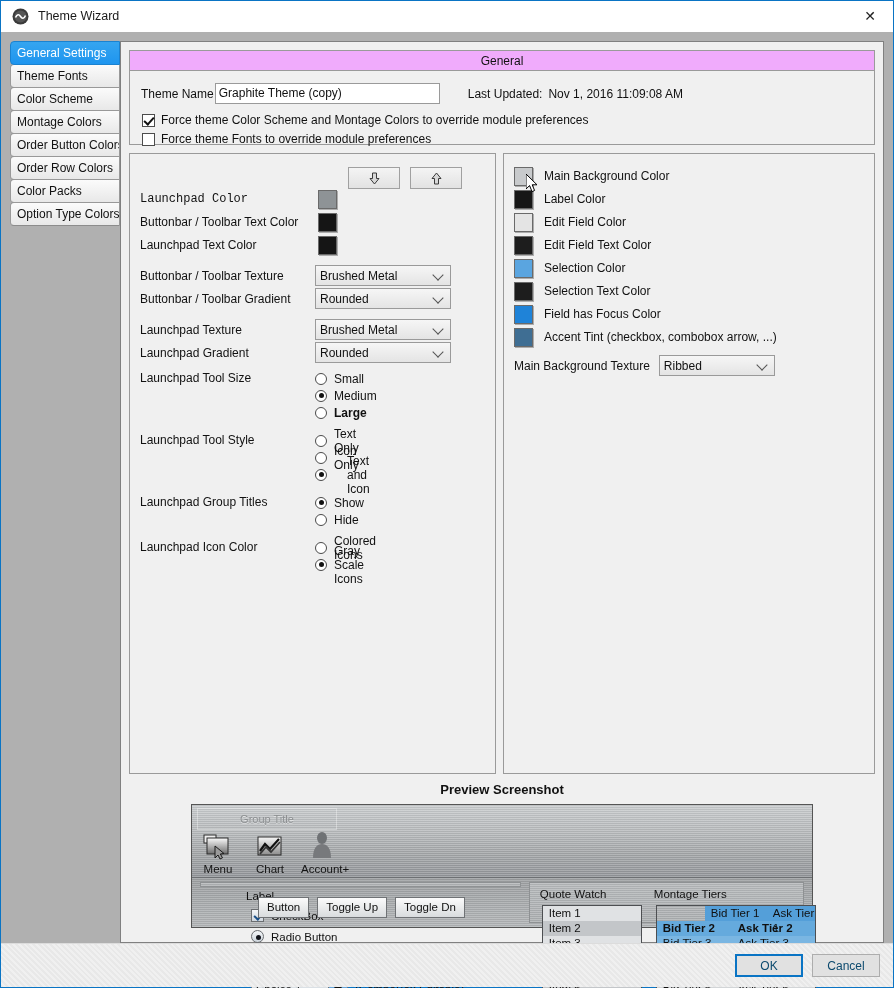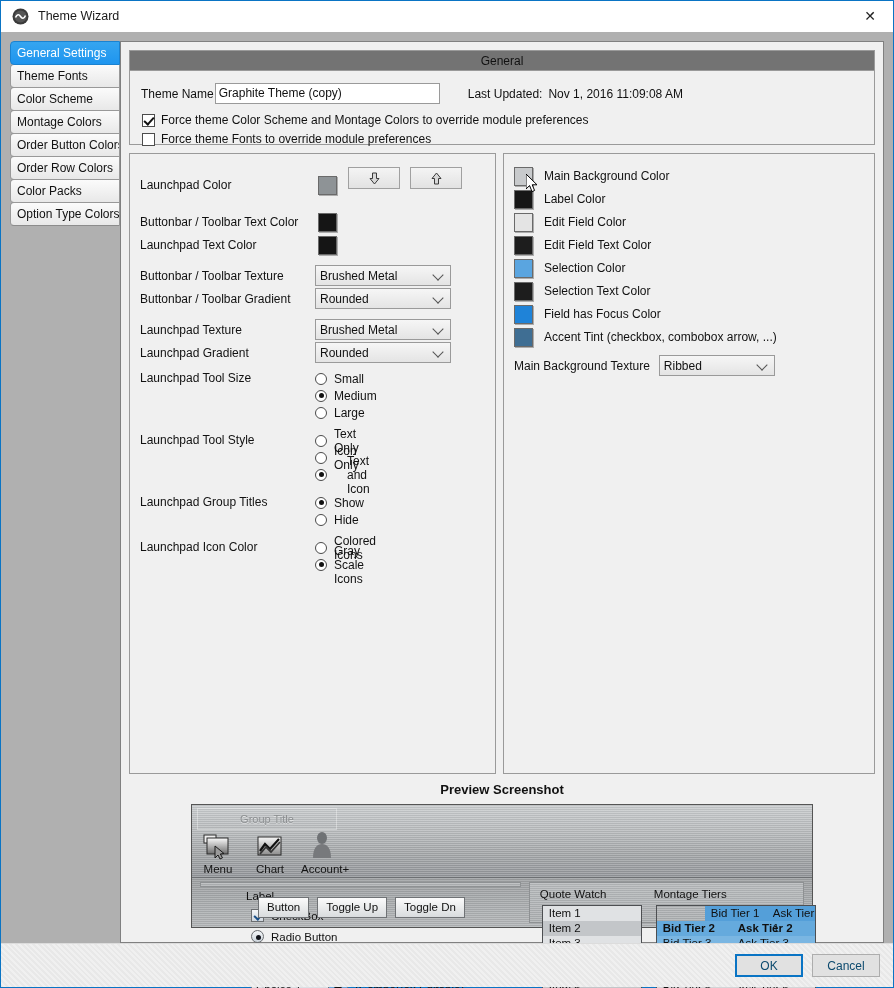--- a/index.html
+++ b/index.html
@@ -69,21 +69,21 @@
     position:relative;
   }
   .panel-pad { position:absolute; left:8px; top:8px; right:8px; bottom:8px; }
 
   
   .group {
     border:1px solid #9a9a9a; background:#f0f0f0; position:absolute;
   }
   .group-title {
     height:20px; line-height:20px; text-align:center;
-    background:#737373; border-bottom:1px solid #9a9a9a;
+    background:#f0abfc; border-bottom:1px solid #9a9a9a;
     font-size:12px; color:#111;
   }
 
   
   #general-box { left:0; top:0; right:0; height:95px; }
   .gen-row { position:absolute; }
   .lbl { font-size:12px; color:#111; }
   .text-input {
     border:1px solid #9a9a9a; background:#fff; height:21px;
     font-size:12px; color:#111; padding:0 3px; line-height:19px;
@@ -296,21 +296,21 @@
             </div>
             <div class="gen-row chk-row" style="left:12px; top:81px;">
               <span class="cb"></span>
               <span class="lbl">Force theme Fonts to override module preferences</span>
             </div>
           </div>
 
           <div class="group" id="left-box">
             <div class="box-pad">
 
-              <div class="swatch-row" style="position:absolute; left:0; top:12px;">
+              <div class="swatch-row" style="position:absolute; left:0; top:26px;font-family:Liberation Mono, monospace;">
                 <span class="name" style="width:178px;">Launchpad Color</span>
                 <span class="sw" style="background:#8e9396;"></span>
               </div>
               <div class="swatch-row" style="position:absolute; left:0; top:49px;">
                 <span class="name" style="width:178px;">Buttonbar / Toolbar Text Color</span>
                 <span class="sw" style="background:#151515;"></span>
               </div>
               <div class="swatch-row" style="position:absolute; left:0; top:72px;">
                 <span class="name" style="width:178px;">Launchpad Text Color</span>
                 <span class="sw" style="background:#151515;"></span>
@@ -359,21 +359,21 @@
               <div style="position:absolute; left:0; top:208px;">
                 <span class="lbl" style="position:absolute; left:0; top:1px; width:175px;">Launchpad Tool Size</span>
                 <div class="radio-row" style="position:absolute; left:175px; top:0;">
                   <span class="rb"></span>
                   <span class="lbl">Small</span>
                 </div>
                 <div class="radio-row" style="position:absolute; left:175px; top:17px;">
                   <span class="rb on"></span>
                   <span class="lbl">Medium</span>
                 </div>
-                <div class="radio-row" style="position:absolute; left:175px; top:34px;">
+                <div class="radio-row" style="position:absolute; left:175px; top:34px;font-weight:bold;">
                   <span class="rb"></span>
                   <span class="lbl">Large</span>
                 </div>
               </div>
 
               <div style="position:absolute; left:0; top:270px;">
                 <span class="lbl" style="position:absolute; left:0; top:1px; width:175px;">Launchpad Tool Style</span>
                 <div class="radio-row" style="position:absolute; left:175px; top:0;">
                   <span class="rb"></span>
                   <span class="lbl">Text Only</span>

